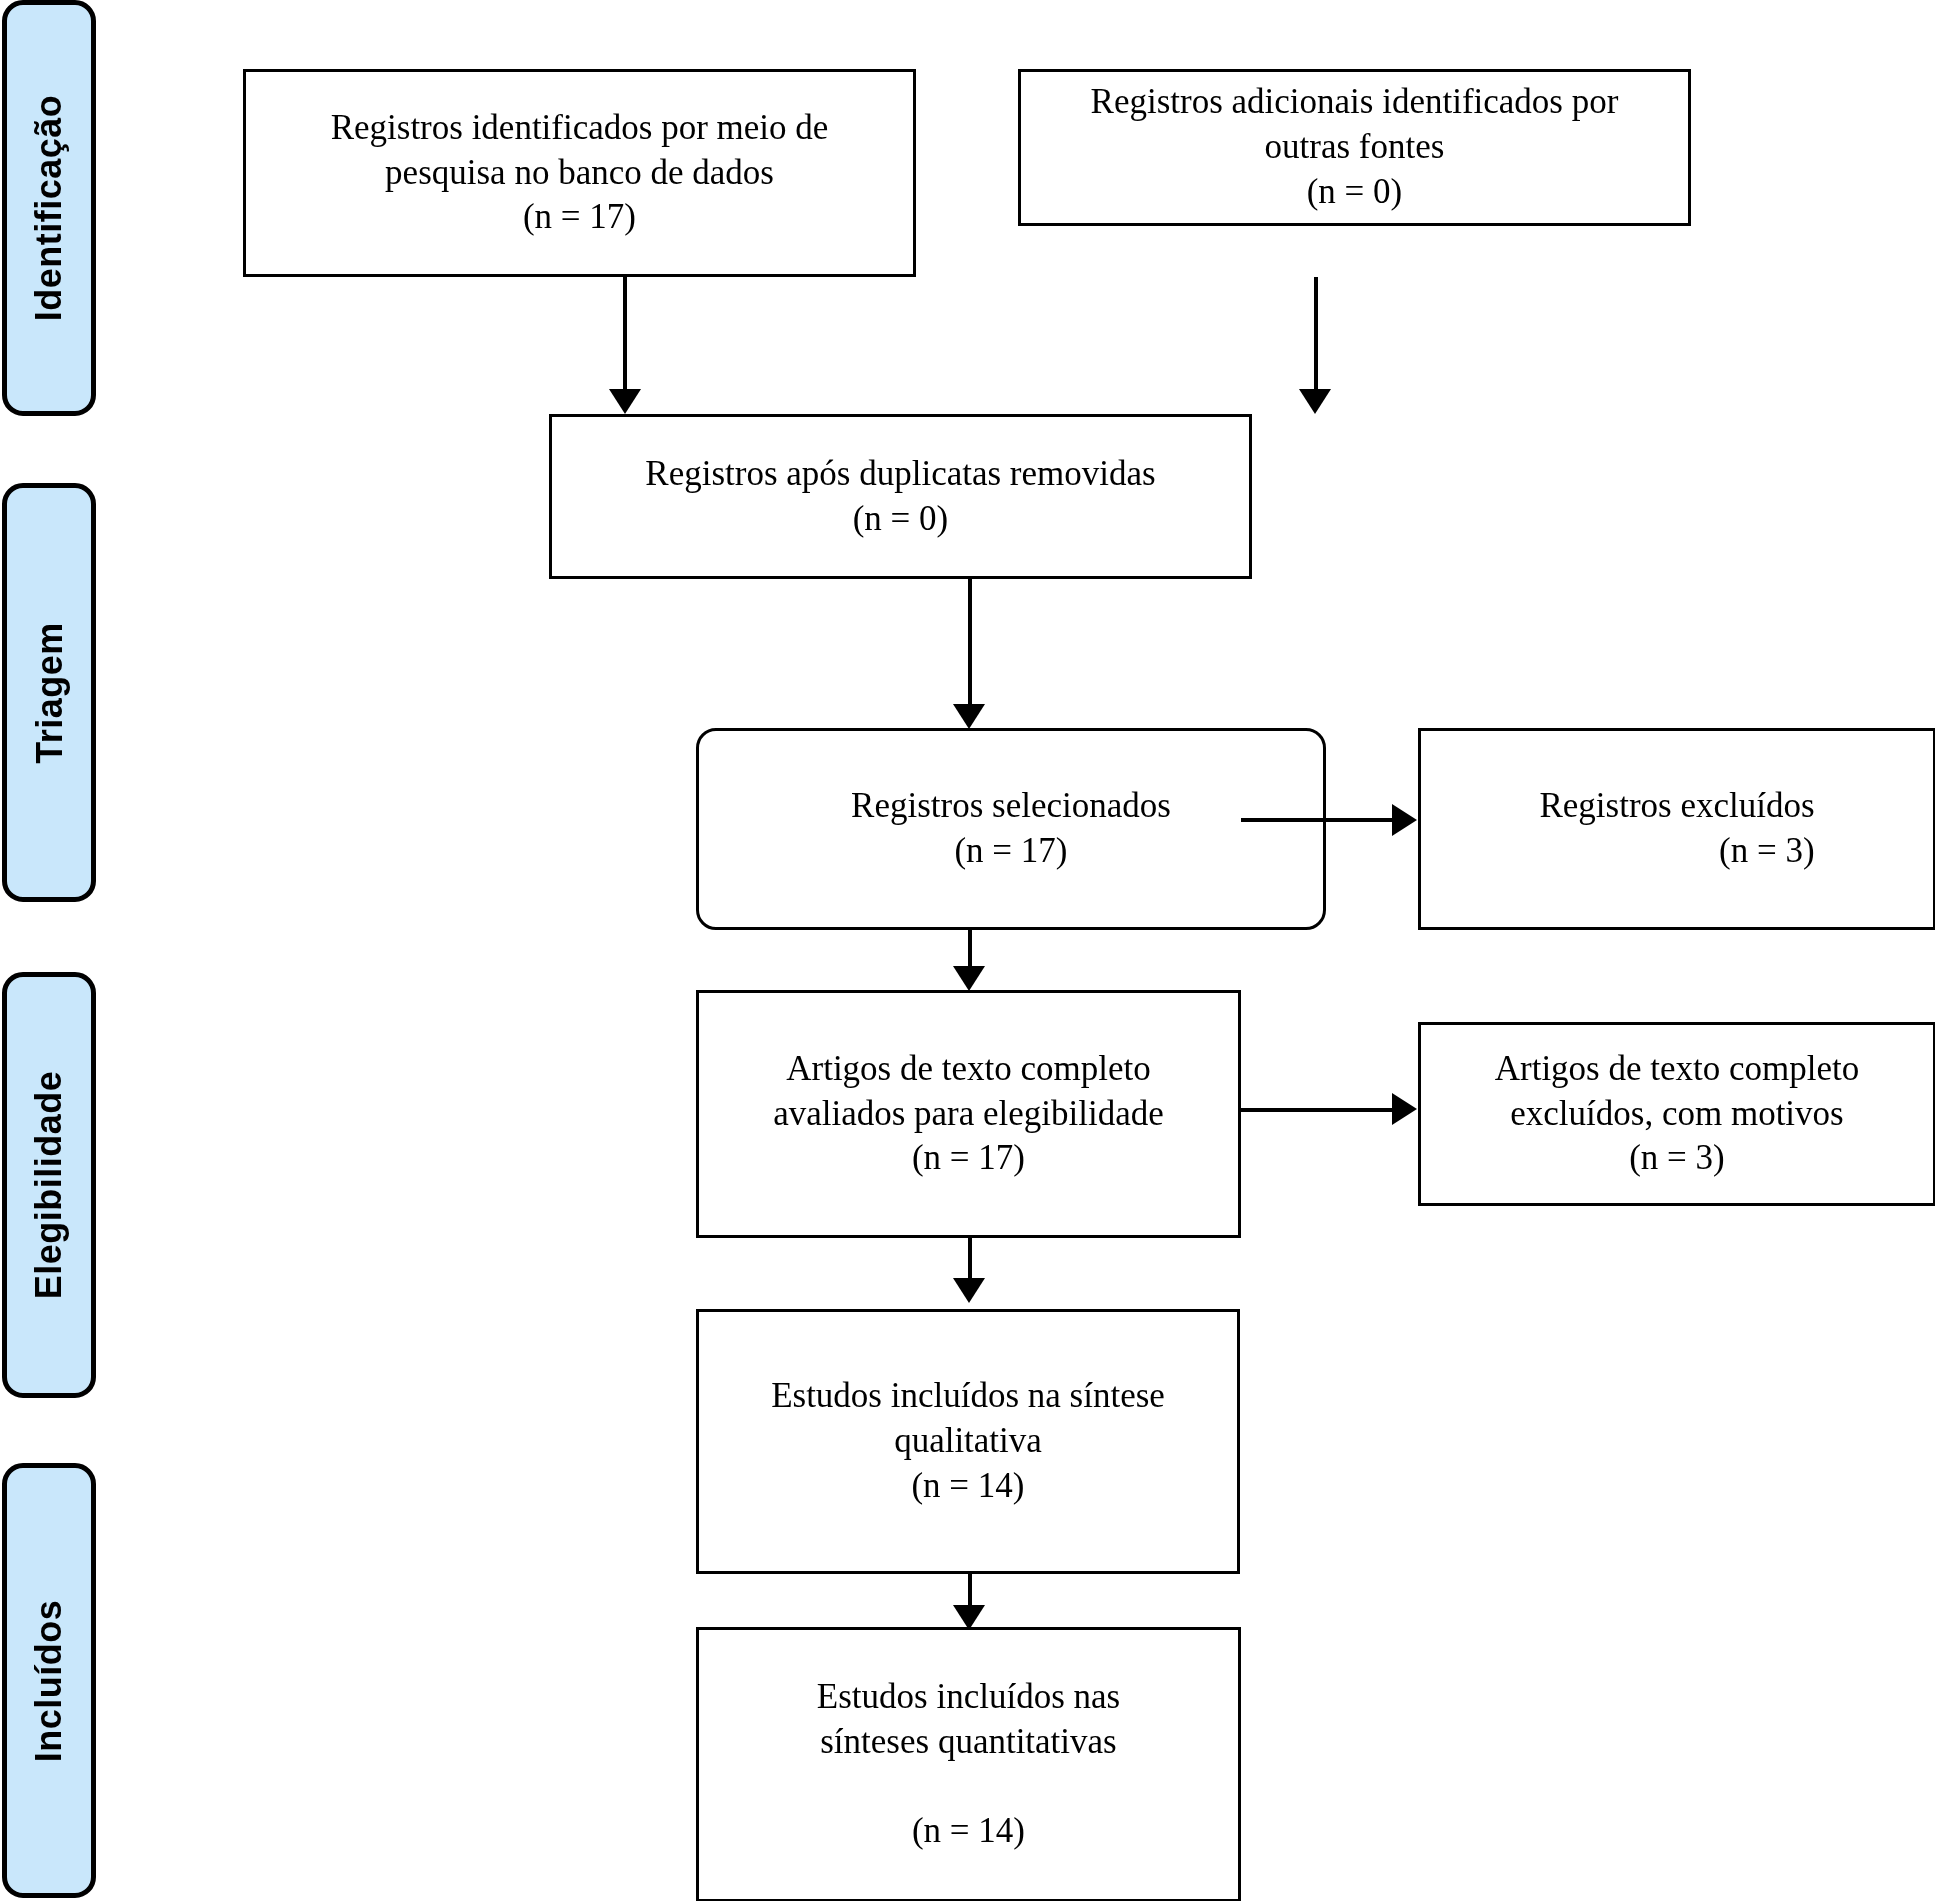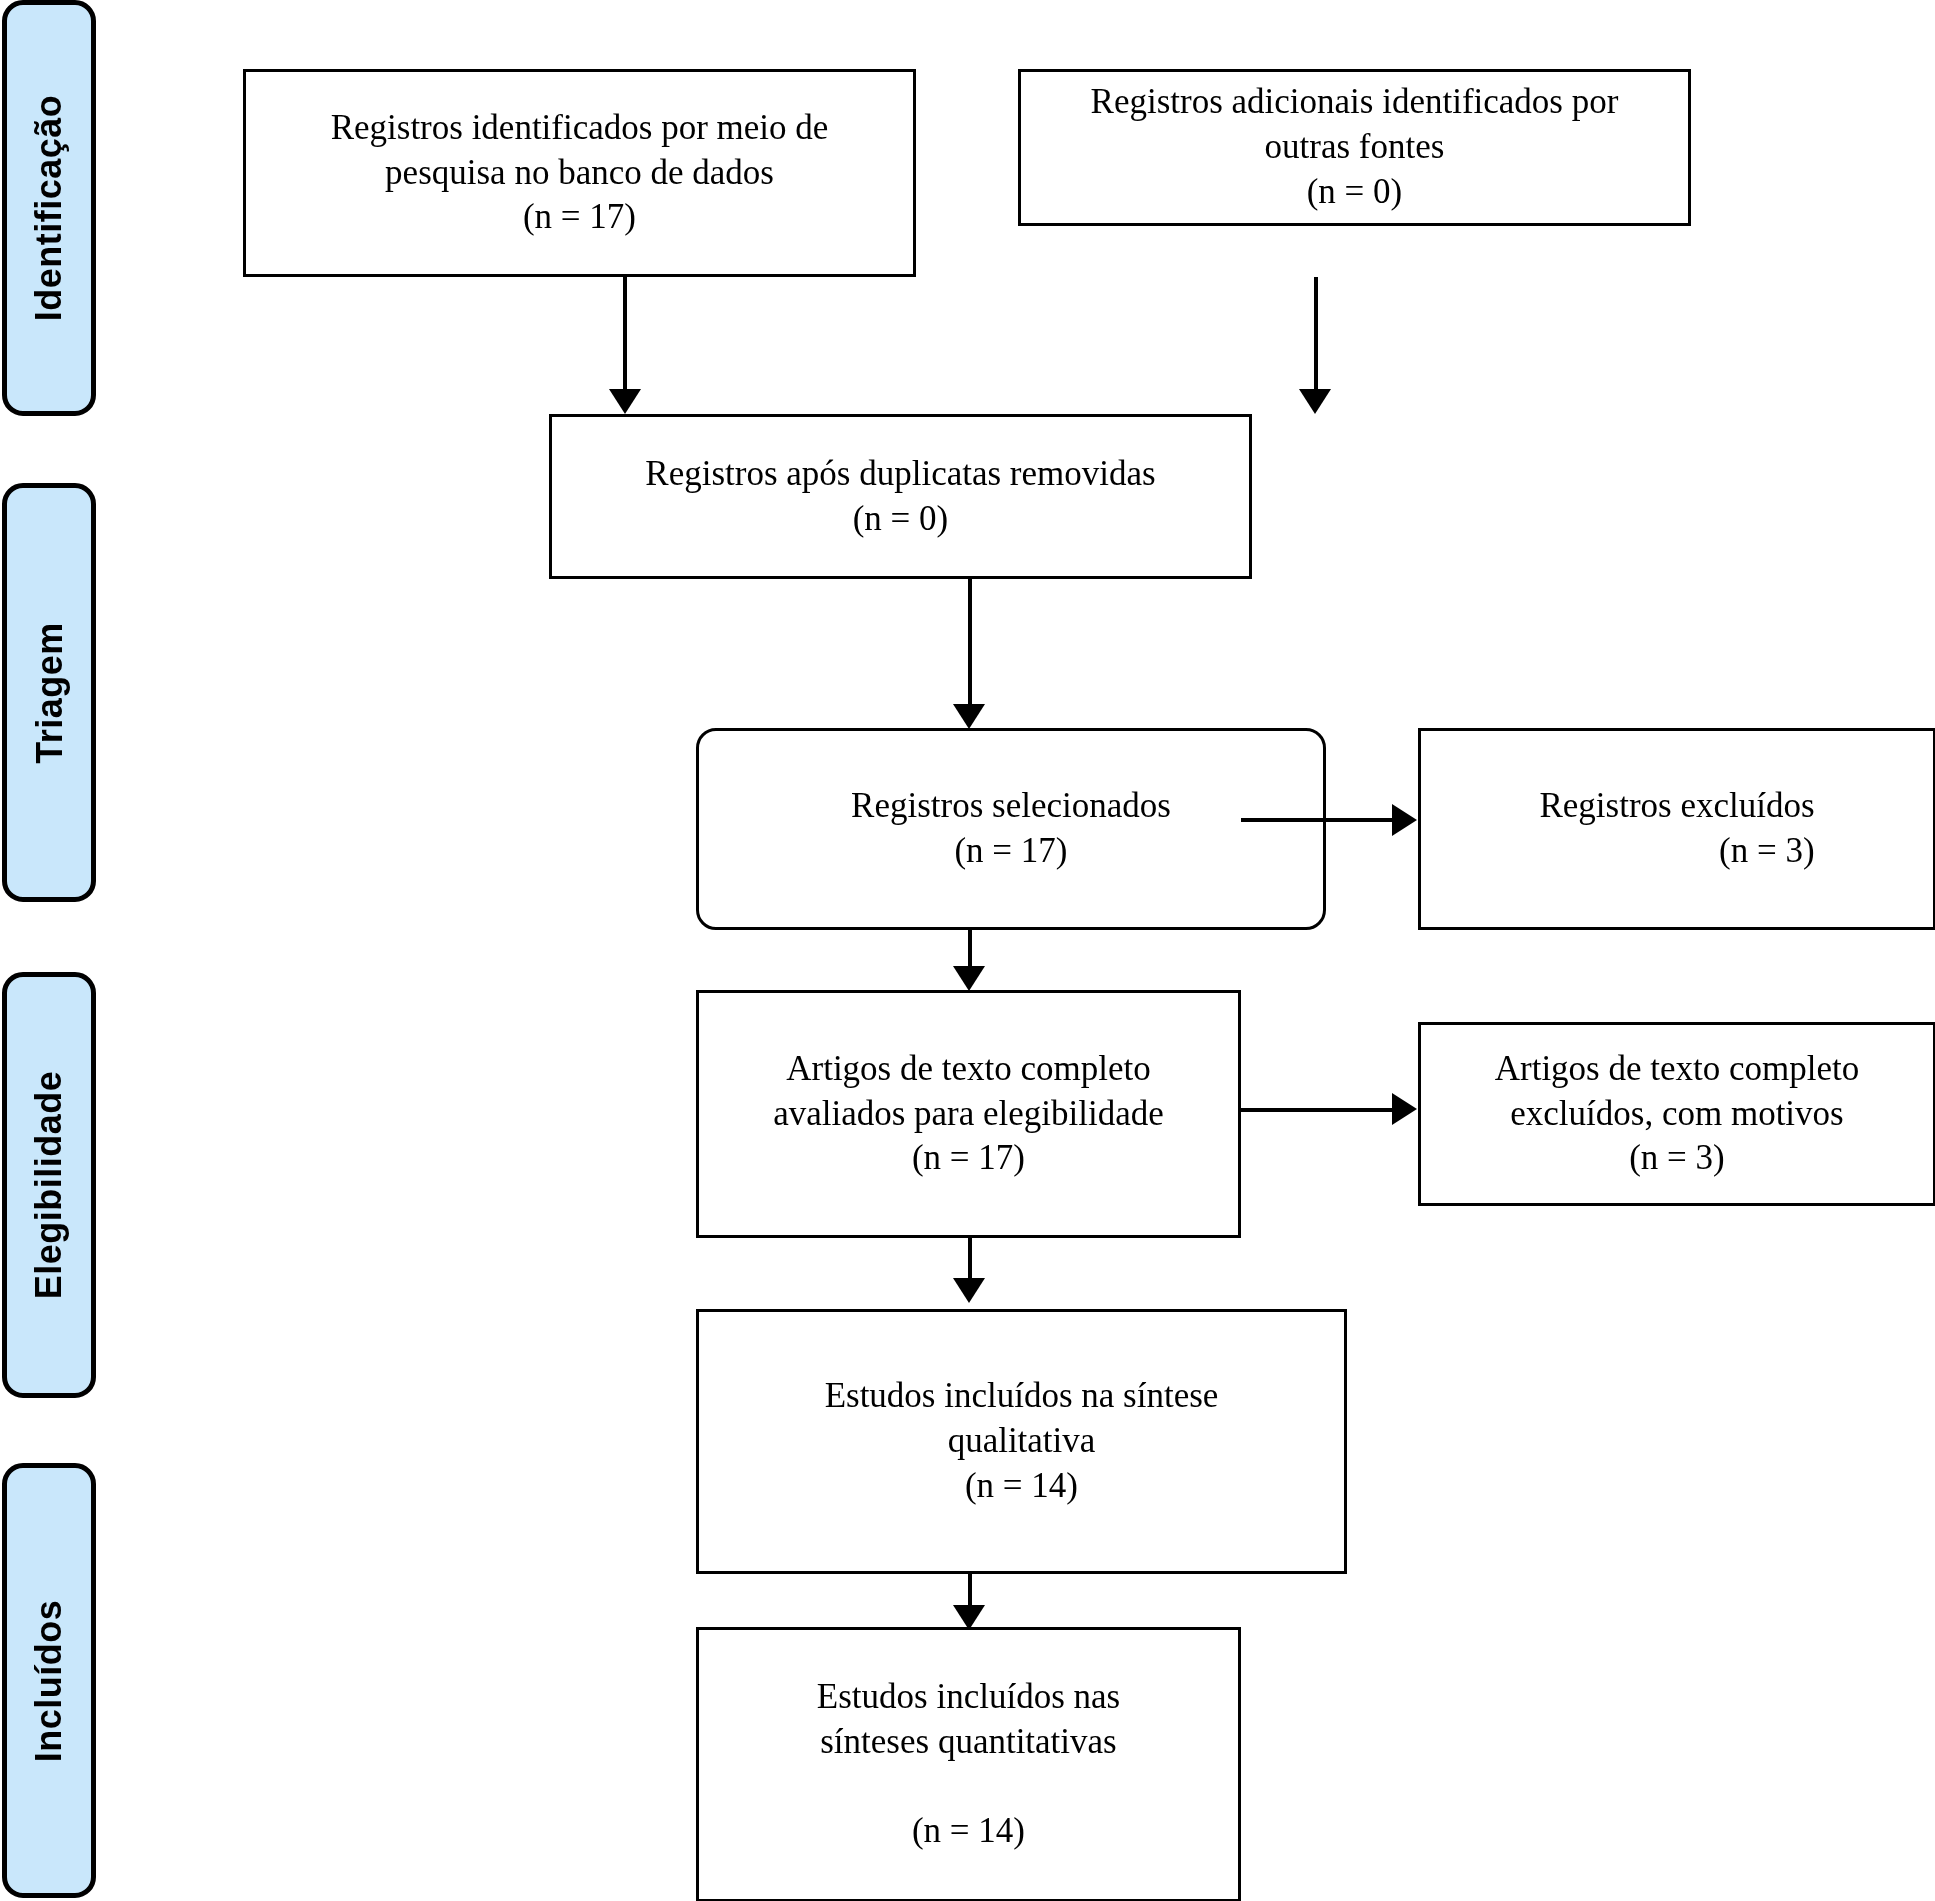--- a/index.html
+++ b/index.html
@@ -159,21 +159,21 @@
 excluídos, com motivos
 (n = 3)</span>
   </div>
 
   <div class="h-line" style="left:1241px; top:1108px; width:152px; height:4.1px;"></div>
   <div class="arrow-right" style="left:1392px; top:1093px;"></div>
 
   <div class="v-line" style="left:968px; top:1238px; width:4.1px; height:46px;"></div>
   <div class="arrow-down" style="left:953px; top:1278px;"></div>
 
-  <div class="flow-box" style="left:696px; top:1309px; width:651px; height:265px;">
+  <div class="flow-box" style="left:696px; top:1309px; width:544px; height:265px;">
     <span class="box-text">Estudos incluídos na síntese
 qualitativa
 (n = 14)</span>
   </div>
 
   <div class="v-line" style="left:968px; top:1574px; width:4.1px; height:37px;"></div>
   <div class="arrow-down" style="left:953px; top:1605px;"></div>
 
   <div class="flow-box" style="left:696px; top:1627px; width:545px; height:275px;justify-content:center;">
     <span class="box-text">Estudos incluídos nas

